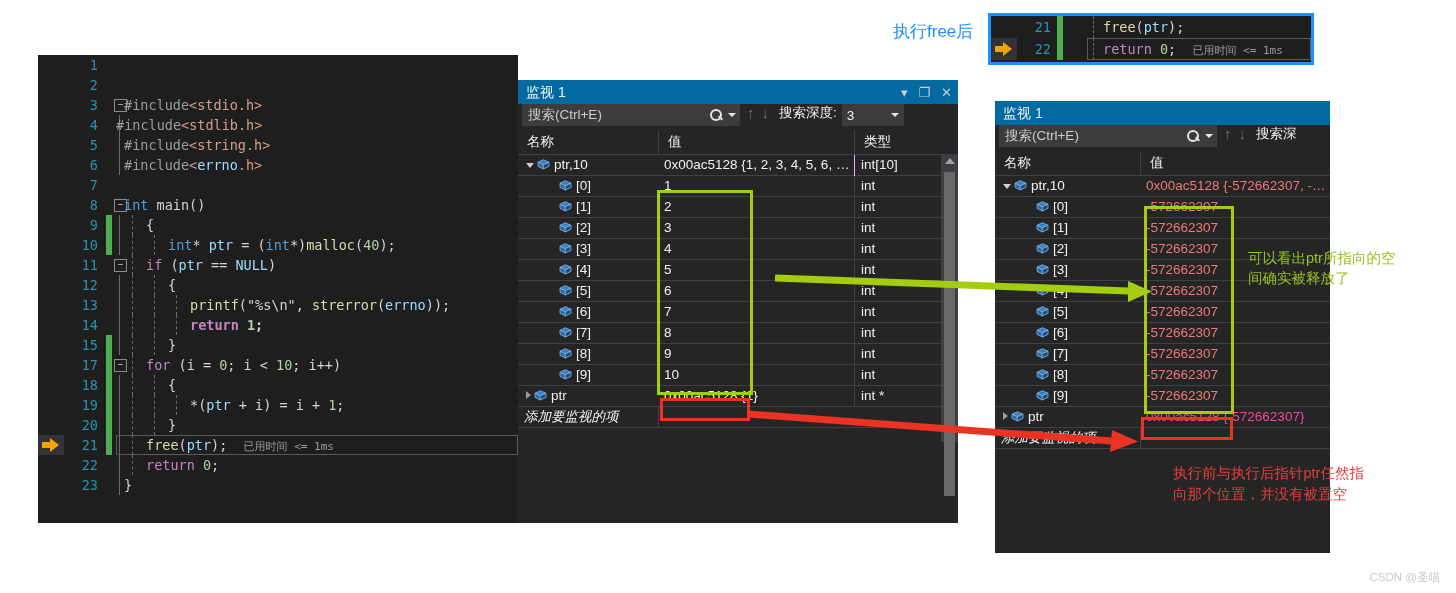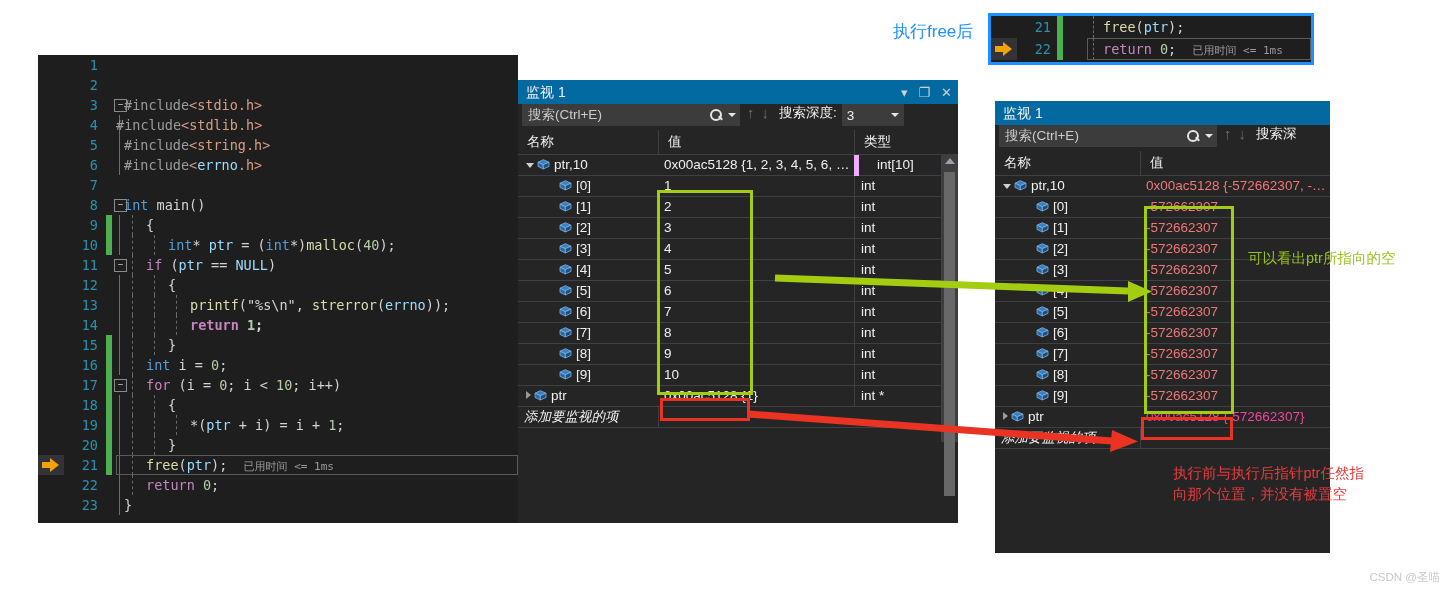--- a/index.html
+++ b/index.html
@@ -104,21 +104,20 @@
     <div class="code-row"><span class="lnum">6</span><span class="vline"></span><span class="ctext" style="left:86px;"><span class="pre">#include</span><span class="inc">&lt;<span class="var">errno</span>.h&gt;</span></span></div>
     <div class="code-row"><span class="lnum">7</span><span class="ctext" style="left:86px;"></span></div>
     <div class="code-row"><span class="lnum">8</span><span class="fold">−</span><span class="ctext" style="left:86px;text-align:right;"><span class="kw">int</span> main()</span></div>
     <div class="code-row"><span class="lnum">9</span><span class="cbar greenbar"></span><span class="vline"></span><span class="dline" style="left:94px;"></span><span class="ctext" style="left:108px;">{</span></div>
     <div class="code-row"><span class="lnum">10</span><span class="cbar greenbar"></span><span class="vline"></span><span class="dline" style="left:94px;"></span><span class="dline" style="left:116px;"></span><span class="ctext" style="left:130px;"><span class="kw">int</span>* <span class="var">ptr</span> = (<span class="kw">int</span>*)<span class="fn">malloc</span>(<span class="num">40</span>);</span></div>
     <div class="code-row"><span class="lnum">11</span><span class="fold">−</span><span class="dline" style="left:94px;"></span><span class="ctext" style="left:108px;"><span class="kw2">if</span> (<span class="var">ptr</span> == <span class="var">NULL</span>)</span></div>
     <div class="code-row"><span class="lnum">12</span><span class="vline"></span><span class="dline" style="left:94px;"></span><span class="dline" style="left:116px;"></span><span class="ctext" style="left:130px;">{</span></div>
     <div class="code-row"><span class="lnum">13</span><span class="vline"></span><span class="dline" style="left:94px;"></span><span class="dline" style="left:116px;"></span><span class="dline" style="left:138px;"></span><span class="ctext" style="left:152px;"><span class="fn">printf</span>("%s\n", <span class="fn">strerror</span>(<span class="var">errno</span>));</span></div>
     <div class="code-row"><span class="lnum">14</span><span class="vline"></span><span class="dline" style="left:94px;"></span><span class="dline" style="left:116px;"></span><span class="dline" style="left:138px;"></span><span class="ctext" style="left:152px;font-weight:bold;"><span class="kw2">return</span> <span class="num">1</span>;</span></div>
     <div class="code-row"><span class="lnum">15</span><span class="cbar greenbar"></span><span class="vline"></span><span class="dline" style="left:94px;"></span><span class="dline" style="left:116px;"></span><span class="ctext" style="left:130px;">}</span></div>
-    <div class="code-row"><span class="lnum">16</span><span class="cbar greenbar"></span><span class="vline"></span><span class="dline" style="left:94px;"></span><span class="ctext" style="left:108px;"><span class="kw">int</span> i = <span class="num">0</span>;</span></div>
     <div class="code-row"><span class="lnum">17</span><span class="cbar greenbar"></span><span class="fold">−</span><span class="dline" style="left:94px;"></span><span class="ctext" style="left:108px;"><span class="kw2">for</span> (i = <span class="num">0</span>; i &lt; <span class="num">10</span>; i++)</span></div>
     <div class="code-row"><span class="lnum">18</span><span class="cbar greenbar"></span><span class="vline"></span><span class="dline" style="left:94px;"></span><span class="dline" style="left:116px;"></span><span class="ctext" style="left:130px;">{</span></div>
     <div class="code-row"><span class="lnum">19</span><span class="cbar greenbar"></span><span class="vline"></span><span class="dline" style="left:94px;"></span><span class="dline" style="left:116px;"></span><span class="dline" style="left:138px;"></span><span class="ctext" style="left:152px;">*(<span class="var">ptr</span> + i) = i + <span class="num">1</span>;</span></div>
     <div class="code-row"><span class="lnum">20</span><span class="cbar greenbar"></span><span class="vline"></span><span class="dline" style="left:94px;"></span><span class="dline" style="left:116px;"></span><span class="ctext" style="left:130px;">}</span></div>
     <div class="code-row cur-line"><span class="gutmarker-bg"></span><span class="gut-mark"><i class="arrow-gut"></i></span><span class="lnum">21</span><span class="cbar greenbar"></span><span class="vline"></span><span class="dline" style="left:94px;"></span><span class="hiline"></span><span class="ctext" style="left:108px;"><span class="fn">free</span>(<span class="var">ptr</span>);&nbsp; <span class="tip">已用时间 &lt;= 1ms</span></span></div>
     <div class="code-row"><span class="lnum">22</span><span class="vline"></span><span class="dline" style="left:94px;"></span><span class="ctext" style="left:108px;"><span class="kw2">return</span> <span class="num">0</span>;</span></div>
     <div class="code-row"><span class="lnum">23</span><span class="vline"></span><span class="ctext" style="left:86px;">}</span></div>
   </div>
 
 <div class="lbl-blue" style="left:893px;top:20px;">执行free后</div>
@@ -156,21 +155,21 @@
     <div style="width:87px;">类型</div>
   </div>
   <div id="w1rows" style="position:relative;">
       <div class="grow">
         <div class="c-name" style="width:140px;padding-left:8px;"><span class="tri down"></span><span class="cube"><svg width="13" height="11" viewBox="0 0 13 11">
               <path d="M1 3.2 L6.3 0.7 L12 3.2 L6.3 5.7 Z" fill="#3a7fc1" stroke="#7fb5e3" stroke-width="0.8"></path>
               <path d="M1 3.2 L1 7.4 L6.3 10 L6.3 5.7 Z" fill="#2d68a5" stroke="#7fb5e3" stroke-width="0.8"></path>
               <path d="M12 3.2 L12 7.4 L6.3 10 L6.3 5.7 Z" fill="#1f4d7d" stroke="#7fb5e3" stroke-width="0.8"></path>
             </svg></span><span>ptr,10</span></div>
         <div style="width:196px;color:#f0f0f0;padding-left:6px;">0x00ac5128 {1, 2, 3, 4, 5, 6, …</div>
-        <div style="width:87px;padding-left:18px;border-left:5px solid #f0abfc;">int[10]</div>
+        <div style="width:87px;padding-left:6px;border-left:1px solid #f0abfc;">int[10]</div>
       </div>
       <div class="grow">
         <div class="c-name" style="width:140px;padding-left:30px;"><span style="display:inline-block;width:11px;"></span><span class="cube"><svg width="13" height="11" viewBox="0 0 13 11">
               <path d="M1 3.2 L6.3 0.7 L12 3.2 L6.3 5.7 Z" fill="#3a7fc1" stroke="#7fb5e3" stroke-width="0.8"></path>
               <path d="M1 3.2 L1 7.4 L6.3 10 L6.3 5.7 Z" fill="#2d68a5" stroke="#7fb5e3" stroke-width="0.8"></path>
               <path d="M12 3.2 L12 7.4 L6.3 10 L6.3 5.7 Z" fill="#1f4d7d" stroke="#7fb5e3" stroke-width="0.8"></path>
             </svg></span><span>[0]</span></div>
         <div style="width:196px;color:#f0f0f0;padding-left:6px;">1</div>
         <div style="width:87px;padding-left:6px;border-left:1px solid #3f3f46;">int</div>
       </div>
@@ -398,19 +397,20 @@
 
 <svg class="anno">
   <line x1="775" y1="278" x2="1128" y2="291" stroke="#a4cc11" stroke-width="7"></line>
   <polygon points="1128,281 1152,291.5 1128,302" fill="#a4cc11"></polygon>
   <line x1="748" y1="414" x2="1112" y2="441" stroke="#ea3323" stroke-width="7"></line>
   <polygon points="1112,430 1138,441.5 1110,452" fill="#ea3323"></polygon>
 </svg>
 
 <div class="lbl-green" style="left:1248px;top:248px;width:200px;">
   <div>可以看出ptr所指向的空</div>
+  <div>间确实被释放了</div>
 </div>
 <div class="lbl-red" style="left:1173px;top:463px;width:280px;">
   <div>执行前与执行后指针ptr任然指</div>
   <div>向那个位置，并没有被置空</div>
 </div>
 
 <div class="wm">CSDN @圣喵</div>
 
 </body></html>

